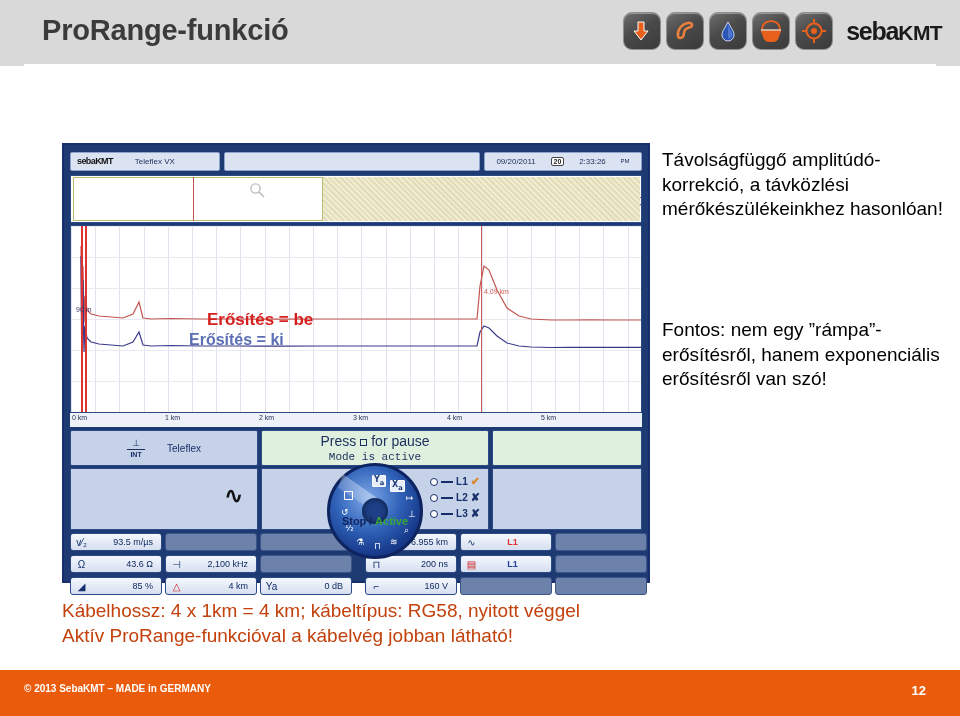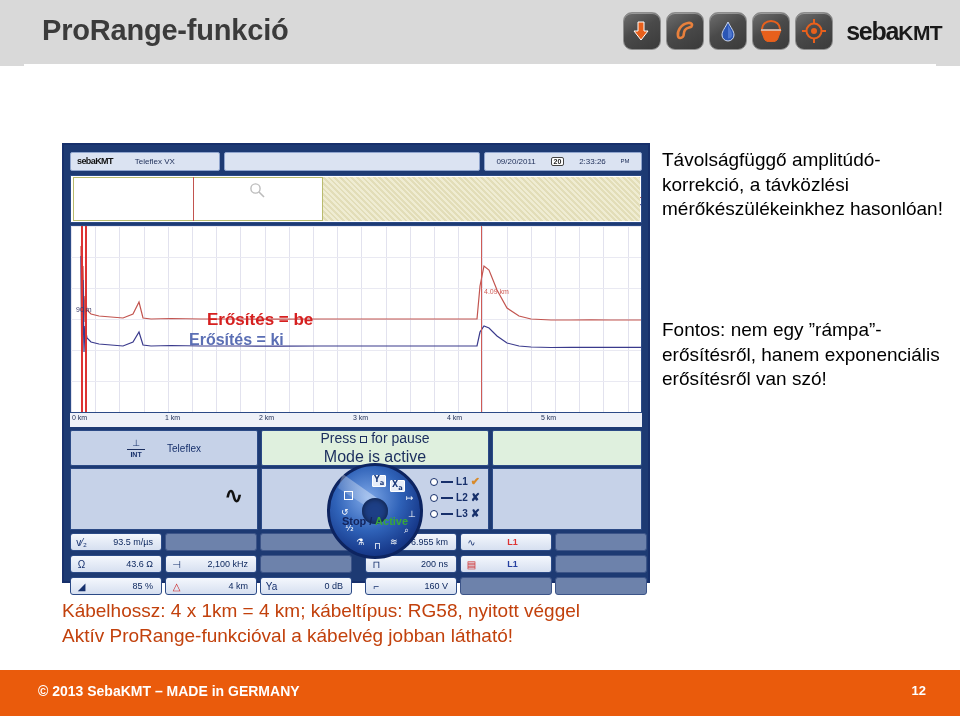--- a/index.html
+++ b/index.html
@@ -154,21 +154,21 @@
     font-size: 10px; color: #17306b; height: 36px;
   }
   .cell-left { width: 188px; gap: 22px; }
   .int-ic { display: flex; flex-direction: column; align-items: center; line-height: 1;}
   .int-ic .ln { width: 18px; height: 1px; background: #1b2e5e; margin: 1px 0; }
   .int-ic .txt { font-size: 7px; font-weight: bold; }
   .cell-mid {
     flex: 1; background: #dff0de; flex-direction: column; gap: 2px;
   }
   .cell-mid .l1 { font-size: 14px; color: #1b2e5e; }
-  .cell-mid .l2 { font-size: 16px; color: #1b2e5e; }
+  .cell-mid .l2 { font-size: 11px; color: #1b2e5e; font-family: Liberation Mono, monospace; }
   .sq { display:inline-block; width:7px; height:7px; border:1px solid #1b2e5e; vertical-align: middle; margin: 0 4px;}
   .cell-right { width: 150px; background: #dff0de; }
 
   .rowbar2 { display: flex; gap: 3px; margin: 2px 2px 0 2px; height: 62px; }
   .r2-left { width: 188px; background: #c6d2e8; border: 1px solid #2b4a86; position: relative; }
   .wave-ic { position: absolute; right: 14px; top: 14px; font-size: 22px; font-weight: bold; color: #111; }
   .r2-mid { flex: 1; background: #c6d2e8; border: 1px solid #2b4a86; position: relative; }
   .r2-right { width: 150px; background: #c6d2e8; border: 1px solid #2b4a86; }
   .legend {
     position: absolute; right: 8px; top: 6px;
@@ -254,22 +254,22 @@
     position: absolute; left: 62px; top: 598px; width: 860px;
     font-size: 19px; color: #c2410c; line-height: 1.32;
   }
 
   
   .footer {
     position: absolute; left: 0; bottom: 0; width: 960px; height: 46px;
     background: #ea5b0c;
   }
   .footer .copy {
-    position: absolute; left: 38px; top: 13px;
-    color: #fff; font-size: 14px; font-weight: bold; white-space: nowrap;
+    position: absolute; left: 24px; top: 13px;
+    color: #fff; font-size: 10px; font-weight: bold; white-space: nowrap;
   }
   .footer .pageno {
     position: absolute; right: 34px; top: 13px;
     color: #fff; font-size: 13px; font-weight: bold;
   }
 </style>
 </head>
 <body>
 
 <div class="slide">

